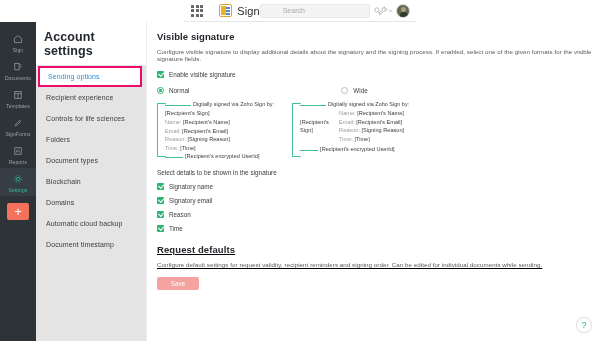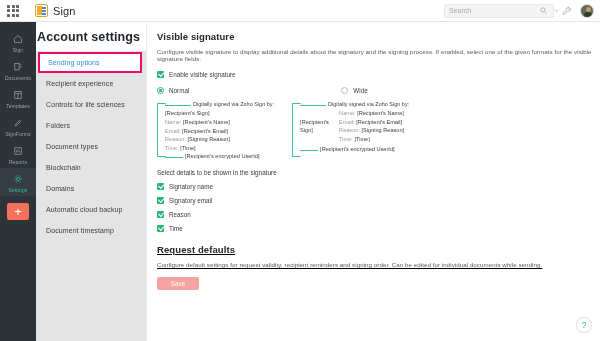--- a/index.html
+++ b/index.html
@@ -2,21 +2,21 @@
 <html><head>
 <meta charset="utf-8">
 <style>
   * { box-sizing: border-box; margin: 0; padding: 0; }
   html, body {
     width: 600px; height: 341px;
     font-family: "Liberation Sans", sans-serif;
     background: #ffffff;
     overflow: hidden;
   }
-  .app { position: relative; width: 600px; height: 341px; display: flex; flex-direction: column; }
+  .app { position: relative; width: 600px; height: 341px; display: flex; flex-direction: column; align-items: center; }
 
   
   .topbar {
     height: 22px; flex: 0 0 22px;
     background: #ffffff;
     border-bottom: 1px solid #e6e6e6;
     display: flex; align-items: center;
     padding: 0 6px 0 7px;
   }
   .apps-grid { width: 12px; height: 12px; display: grid; grid-template-columns: repeat(3,1fr);
@@ -26,21 +26,21 @@
   .brand-logo { width: 13px; height: 13px; border-radius: 2px; background: #fff;
     border: 1px solid #d6a43a; position: relative; overflow: hidden; }
   .brand-logo:before { content:""; position:absolute; left:1px; top:1px; width:5px; height:9px;
     background:#f2b01e; }
   .brand-logo:after { content:""; position:absolute; right:1px; top:2px; width:4px; height:1.5px;
     background:#5a86c7; box-shadow: 0 3px 0 #5a86c7, 0 6px 0 #5a86c7; }
   .brand-name { font-size: 11px; color: #2b2b2b; letter-spacing: .1px; }
   .topbar-right { margin-left: auto; display: flex; align-items: center; gap: 8px; }
   .search-wrap {
     width: 110px; height: 14px; background: #f4f4f5; border: 1px solid #e8e8e9;
-    border-radius: 2px; display: flex; align-items: center; padding: 0 4px;
+    border-radius: 2px; display: flex; align-items: center; padding: 0 22px;
   }
   .search-wrap input {
     border: none; outline: none; background: transparent; flex: 1;
     font-size: 7px; color: #3a3a3a; font-family: "Liberation Sans", sans-serif;
   }
   .search-wrap input::placeholder { color: #a8a8ac; }
   .ic { color: #9a9a9e; display: inline-flex; align-items: center; }
   .sep { width: 1px; height: 8px; background: #dcdcdd; margin: 0 3px; }
   .avatar { width: 14px; height: 14px; border-radius: 50%; background: #5c6b54;
     border: 1px solid #dcdcdc; overflow: hidden; position: relative; }
@@ -70,21 +70,21 @@
     justify-content: center; font-size: 13px; line-height: 1; cursor: pointer;
   }
 
   
   .settings-pane {
     width: 110px; flex: 0 0 110px; background: #ffffff;
     display: flex; flex-direction: column;
   }
   .pane-title {
     font-size: 12.5px; font-weight: bold; color: #23272b;
-    padding: 8px 0 7px 1px; letter-spacing: .1px;
+    padding: 8px 0 7px 8px; letter-spacing: .1px;
   }
   .menu-list { flex: 1; background: #e4e4e4; padding-top: 1px; }
   .menu-item {
     font-size: 7px; color: #3c3c3c; padding: 7px 0 7px 10px; cursor: pointer;
     letter-spacing: .1px;
   }
   .menu-item.selected {
     color: #2d8fd5; border: 2px solid #ec0b6b; background: #ffffff;
     margin: 0 4px 0 2px; padding: 5px 0 5px 8px;
   }

